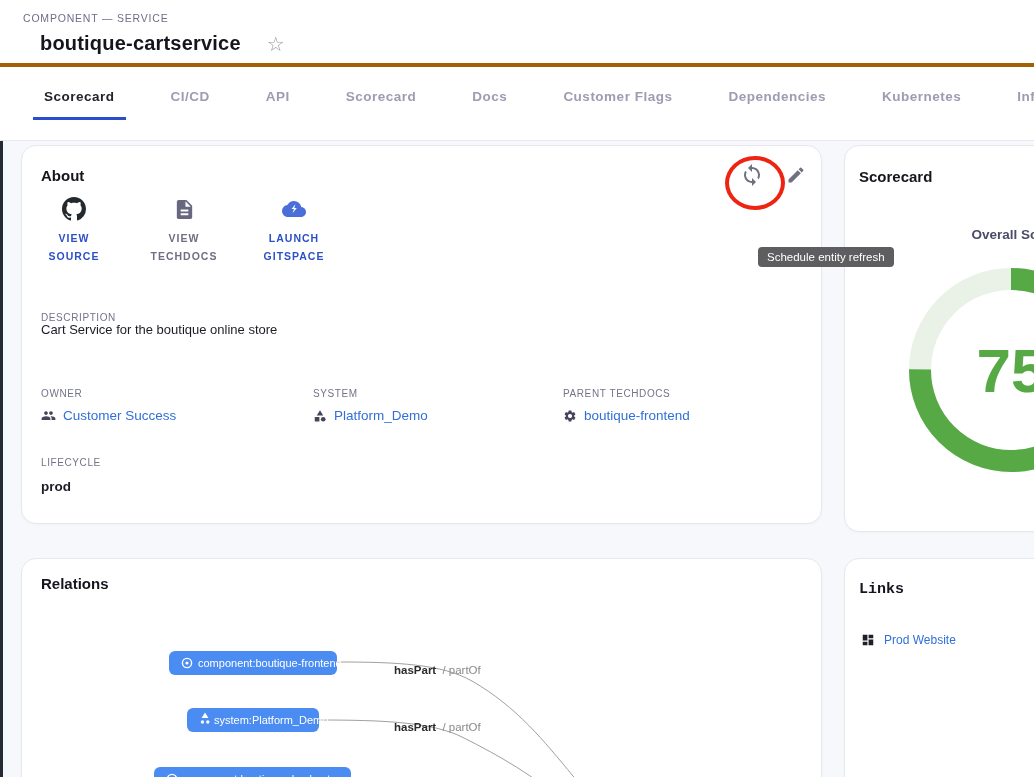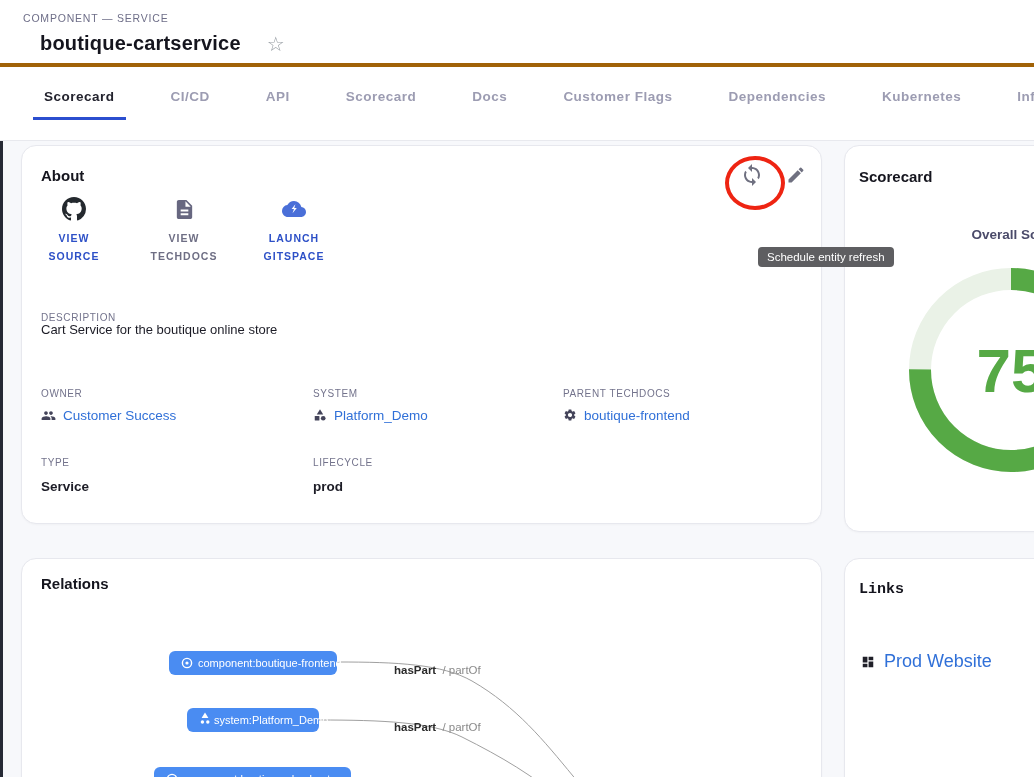--- a/index.html
+++ b/index.html
@@ -35,41 +35,41 @@
   .action{display:flex;flex-direction:column;align-items:center;width:84px;cursor:pointer;background:none;border:none;padding:0;font-family:inherit;}
   .action .ic{height:26px;display:flex;align-items:center;justify-content:center;margin-bottom:7px;}
   .action .lbl{font-size:10.5px;font-weight:700;letter-spacing:1px;line-height:1.75;text-align:center;width:80px;}
   .lbl-blue{color:#2d50c7;}
   .lbl-gray{color:#6e6e84;}
   .sec-label{font-size:10px;font-weight:500;letter-spacing:.6px;color:#73738c;}
   .about-desc-label{position:absolute;left:19px;top:166px;}
   .about-desc{position:absolute;left:19px;top:176px;font-size:13px;color:#1c1c26;}
   .about-grid{position:absolute;left:19px;top:226px;right:19px;display:grid;grid-template-columns:272px 250px 1fr;grid-row-gap:30px;margin-top:16px;}
   .field .sec-label{display:block;margin-bottom:9px;}
-  .field-link{display:inline-flex;align-items:flex-start;gap:7px;font-size:13.5px;color:#3070d8;text-decoration:none;cursor:pointer;}
+  .field-link{display:inline-flex;align-items:flex-end;gap:7px;font-size:13.5px;color:#3070d8;text-decoration:none;cursor:pointer;}
   .field-strong{font-size:13.5px;font-weight:700;color:#1c1c26;}
   .tag-chip{display:inline-block;border:1px solid #cdd0d9;border-radius:6px;background:#fbfbfd;padding:3px 9px;font-size:12px;color:#2a2a34;}
 
   
   .red-ellipse{position:absolute;left:725px;top:156px;width:52px;height:46px;border:4px solid #ee2412;border-radius:50%;z-index:5;pointer-events:none;}
   .tooltip{position:absolute;left:758px;top:199px;background:#5e5e61;color:#fff;font-size:11.5px;padding:4px 9px;border-radius:4px;z-index:6;white-space:nowrap;margin-top:48px;}
 
   
   .scorecard-title{position:absolute;left:14px;top:22px;}
   .overall-label{position:absolute;left:170px;top:81px;transform:translateX(-50%);font-size:13.5px;font-weight:600;color:#4b4b6a;white-space:nowrap;}
   .gauge-wrap{position:absolute;left:46px;top:104px;width:240px;height:240px;}
   .gauge-num{position:absolute;left:46px;top:104px;width:240px;height:240px;display:flex;align-items:center;justify-content:center;font-size:62px;font-weight:700;color:#56a945;}
 
   
   .relations-title{position:absolute;left:19px;top:16px;}
   .rel-svg{position:absolute;left:0;top:0;}
 
   
   .links-title{position:absolute;left:14px;top:22px;font-family:Liberation Mono, monospace;}
-  .link-row{position:absolute;left:16px;top:92px;display:inline-flex;align-items:center;gap:9px;font-size:18px;color:#3070d8;text-decoration:none;cursor:pointer;}
+  .link-row{position:absolute;left:16px;top:74px;display:inline-flex;align-items:center;gap:9px;font-size:12px;color:#3070d8;text-decoration:none;cursor:pointer;}
 </style>
 </head>
 <body>
 
 <div class="page">
   <div class="side-strip"></div>
 
   <div class="header">
     <div class="breadcrumb">COMPONENT — SERVICE</div>
     <div class="entity-title-row">
@@ -177,24 +177,20 @@
       <div class="field">
         <span class="sec-label">PARENT TECHDOCS</span>
         <a class="field-link">
           <svg width="14" height="14" viewBox="0 0 24 24">
               <path fill="#44445a" d="M19.14 12.94c.04-.3.06-.61.06-.94s-.02-.64-.07-.94l2.03-1.58a.49.49 0 0 0 .12-.61l-1.92-3.32a.49.49 0 0 0-.59-.22l-2.39.96a7.06 7.06 0 0 0-1.62-.94l-.36-2.54a.484.484 0 0 0-.48-.41h-3.84c-.24 0-.43.17-.47.41l-.36 2.54c-.59.24-1.13.57-1.62.94l-2.39-.96a.49.49 0 0 0-.59.22L2.74 8.87c-.12.21-.08.47.12.61l2.03 1.58c-.05.3-.09.63-.09.94s.02.64.07.94l-2.03 1.58a.49.49 0 0 0-.12.61l1.92 3.32c.12.22.37.29.59.22l2.39-.96c.5.38 1.03.7 1.62.94l.36 2.54c.05.24.24.41.48.41h3.84c.24 0 .44-.17.47-.41l.36-2.54c.59-.24 1.13-.56 1.62-.94l2.39.96c.22.08.47 0 .59-.22l1.92-3.32a.49.49 0 0 0-.12-.61l-2.01-1.58zM12 15.6A3.61 3.61 0 0 1 8.4 12c0-1.98 1.62-3.6 3.6-3.6s3.6 1.62 3.6 3.6-1.62 3.6-3.6 3.6z"></path>
             </svg>
           <span>boutique-frontend</span>
         </a>
       </div>
       <div class="field">
-        <span class="sec-label">TYPE</span>
-        <span class="field-strong">Service</span>
-      </div>
-      <div class="field">
         <span class="sec-label">LIFECYCLE</span>
         <span class="field-strong">prod</span>
       </div>
     </div>
   </div>
 
   <div class="card" id="scorecard-card">
     <div class="card-title scorecard-title">Scorecard</div>
     <div class="overall-label">Overall Score</div>
     <div class="gauge-wrap">

